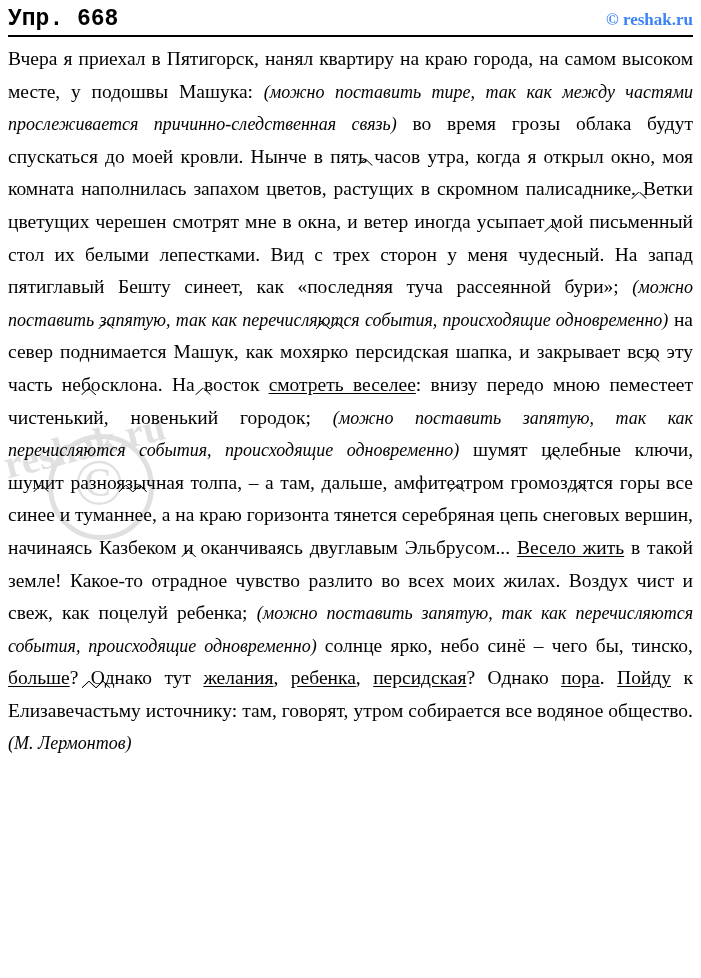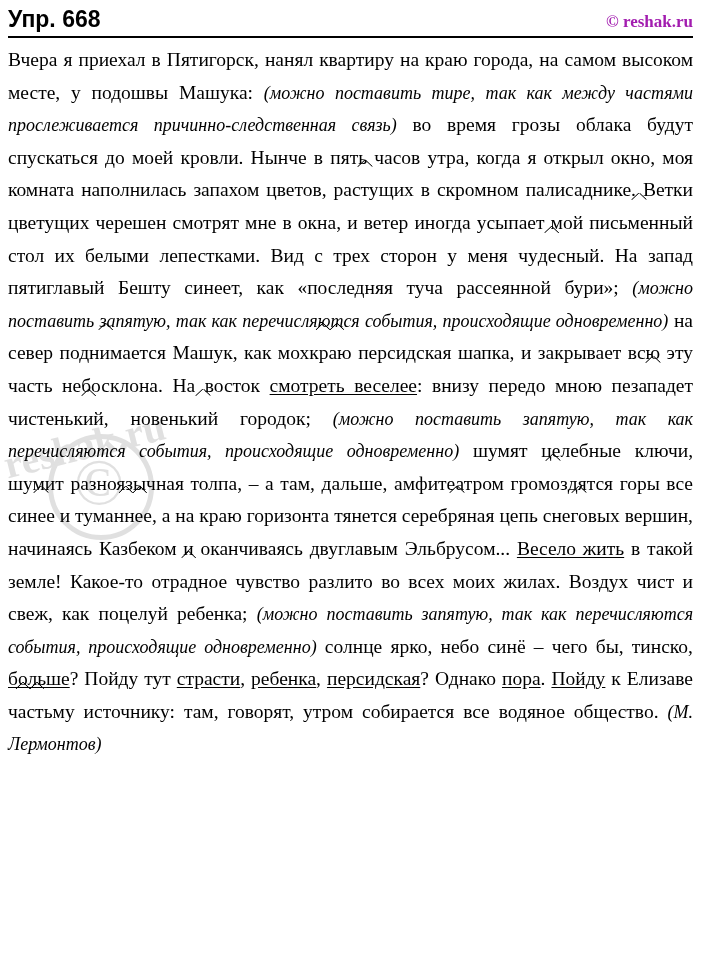--- a/index.html
+++ b/index.html
@@ -26,27 +26,27 @@
     display: flex;
     align-items: baseline;
     justify-content: space-between;
     border-bottom: 2px solid #000;
     padding-bottom: 3px;
     margin-bottom: 6px;
   }
   .exercise-title {
     font-size: 23px;
     font-weight: bold;
-    font-family: Liberation Sans, sans-serif;
+    font-family: Liberation Mono, monospace;
     letter-spacing: 0px;
   }
   .site-mark {
     font-size: 17px;
     font-weight: bold;
-    color: #a21caf;
+    color: #3b82f6;
     font-family: "Liberation Serif", serif;
     text-align: center;
   }
   .body-text {
     font-size: 19.5px;
     line-height: 32.6px;
     text-align: justify;
     text-justify: inter-word;
     hyphens: none;
     font-family: "Liberation Serif", serif;
@@ -152,27 +152,27 @@
     <div class="header">
       <div class="exercise-title">Упр. 668</div>
       <div class="site-mark">© reshak.ru</div>
     </div>
 
     <div class="body-text">
       <span>Вчера я приехал в Пятигорск, нанял квартиру на краю города, на самом высоком месте, у подошвы Машука:</span>
       <span class="it">(можно поставить тире, так как между частями прослеживается причинно-следственная связь)</span>
       <span>во время грозы облака будут спускаться до моей кровли. Нынче в пять часов утра, когда я открыл окно, моя комната наполнилась запахом цветов, ра<span class="mark">сту</span>щих в скромном палисаднике. Ветки цветущих черешен смотрят мне в окна, и ветер иногда усыпает мой пис<span class="mark">ьмен</span>ный стол их белыми лепестками. Вид с трех сторон у меня чу<span class="mark">дес</span>ный. На запад пятиглавый Бешту синеет, как «последняя туча рассеянной бури»;</span>
       <span class="it">(можно поставить запятую, так как перечисляются события, происходящие одновременно)</span>
-      <span>на север под<span class="mark">ним</span>ается Машук, как мох<span class="mark dbl">краю</span> персидская шапка, и закрывает всю эту часть небосклона. На восток </span><span class="u">смотреть веселее</span><span>: внизу передо мною пе<span class="mark">запад</span>ет чистень<span class="mark">кий</span>, новень<span class="mark">кий</span> городок;</span>
+      <span>на север под<span class="mark">ним</span>ается Машук, как мох<span class="mark dbl">ярко</span> персидская шапка, и закрывает всю эту часть небосклона. На восток </span><span class="u">смотреть веселее</span><span>: внизу передо мною пе<span class="mark">месте</span>ет чистень<span class="mark">кий</span>, новень<span class="mark">кий</span> городок;</span>
       <span class="it">(можно поставить запятую, так как перечисляются события, происходящие одновременно)</span>
       <span>шумят целебные ключи, шумит разноязычная толпа, – а там, дальше, амфитеатром гро<span class="mark">моз</span>дятся горы все си<span class="mark">нее</span> и тума<span class="mark dbl">ннее</span>, а на краю горизонта тянется сереб<span class="mark">ря</span>ная цепь сне<span class="mark">го</span>вых вершин, начинаясь Казбеком и оканчиваясь двуглавым Эльбрусом... </span><span class="u">Весело жить</span><span> в такой земле! Какое-то отр<span class="mark">ад</span>ное чувство разлито во всех моих жилах. Воздух чист и свеж, как поцелуй ребенка;</span>
       <span class="it">(можно поставить запятую, так как перечисляются события, происходящие одновременно)</span>
       <span>солнце ярко, небо синё – чего бы, тинско,</span>
-      <span class="u">больше</span><span>? Пойду тут</span>
-      <span class="u">страсти</span><span>,</span>
+      <span class="u">больше</span><span>? Однако тут</span>
+      <span class="u">желания</span><span>,</span>
       <span class="u">ребенка</span><span>,</span>
       <span class="u">персидская</span><span>? Однако</span>
       <span class="u">пора</span><span>.</span>
       <span class="u">Пойду</span><span> к Елизаве<span class="mark dbl">часть</span>му источнику: там, говорят, утром собирается все водяное общество. </span><span class="it">(М. Лермонтов)</span>
     </div>
 
   </div>
 </div>
 
 </body></html>

